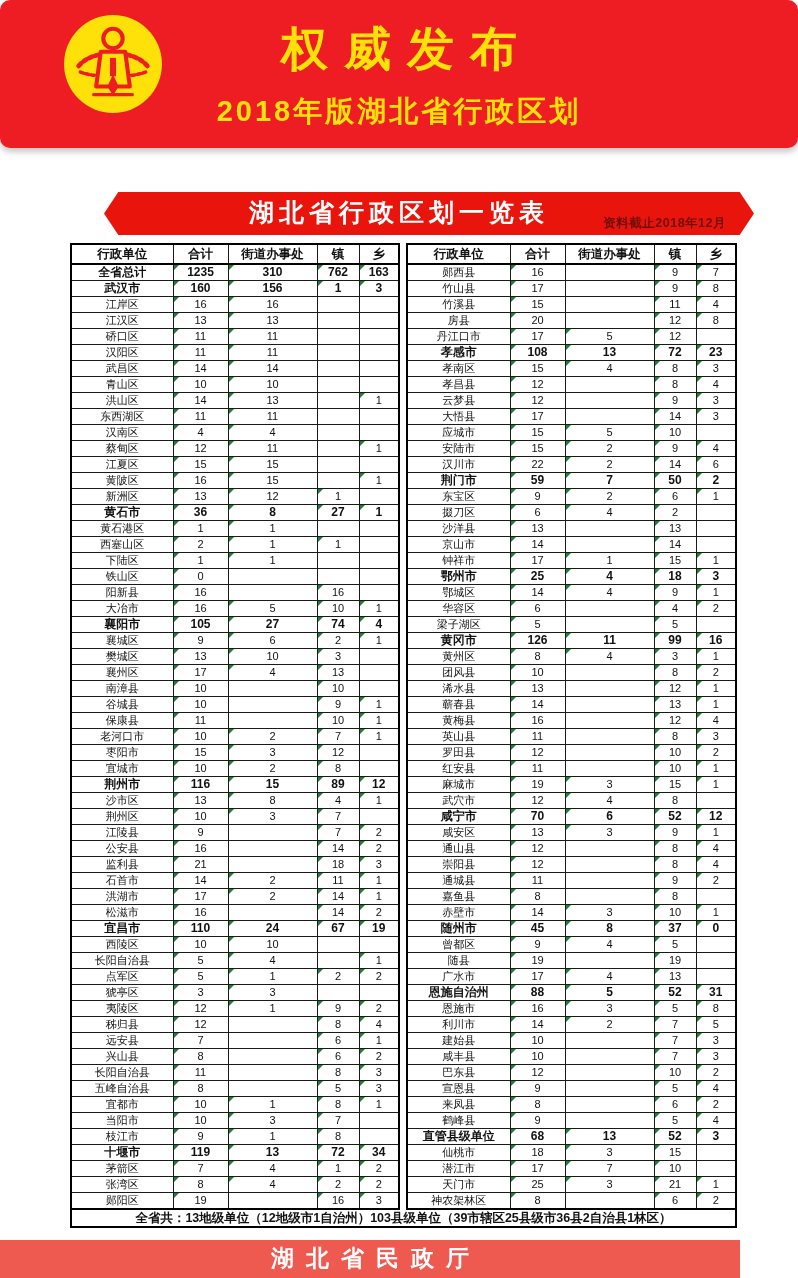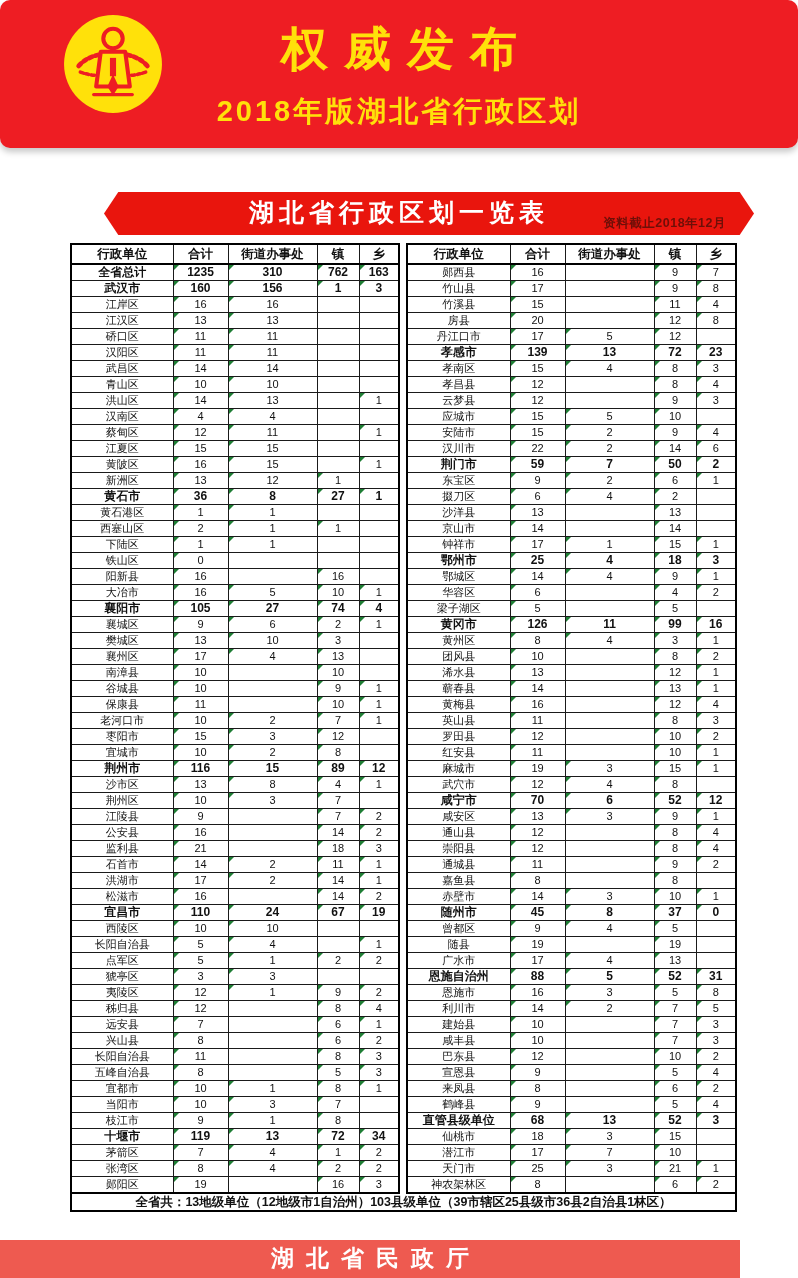--- a/index.html
+++ b/index.html
@@ -162,20 +162,27 @@
               <td></td>
             </tr>
             <tr>
               <td>洪山区</td>
               <td class="v">14</td>
               <td class="v">13</td>
               <td></td>
               <td class="v">1</td>
             </tr>
             <tr>
+              <td>东西湖区</td>
+              <td class="v">11</td>
+              <td class="v">11</td>
+              <td></td>
+              <td></td>
+            </tr>
+            <tr>
               <td>汉南区</td>
               <td class="v">4</td>
               <td class="v">4</td>
               <td></td>
               <td></td>
             </tr>
             <tr>
               <td>蔡甸区</td>
               <td class="v">12</td>
               <td class="v">11</td>
@@ -562,21 +569,21 @@
             </tr>
             <tr>
               <td>丹江口市</td>
               <td class="v">17</td>
               <td class="v">5</td>
               <td class="v">12</td>
               <td></td>
             </tr>
             <tr class="b">
               <td>孝感市</td>
-              <td class="v">139</td>
+              <td class="v">108</td>
               <td class="v">13</td>
               <td class="v">72</td>
               <td class="v">23</td>
             </tr>
             <tr>
               <td>孝南区</td>
               <td class="v">15</td>
               <td class="v">4</td>
               <td class="v">8</td>
               <td class="v">3</td>
@@ -586,20 +593,27 @@
               <td class="v">12</td>
               <td></td>
               <td class="v">8</td>
               <td class="v">4</td>
             </tr>
             <tr>
               <td>云梦县</td>
               <td class="v">12</td>
               <td></td>
               <td class="v">9</td>
+              <td class="v">3</td>
+            </tr>
+            <tr>
+              <td>大悟县</td>
+              <td class="v">17</td>
+              <td></td>
+              <td class="v">14</td>
               <td class="v">3</td>
             </tr>
             <tr>
               <td>应城市</td>
               <td class="v">15</td>
               <td class="v">5</td>
               <td class="v">10</td>
               <td></td>
             </tr>
             <tr>

